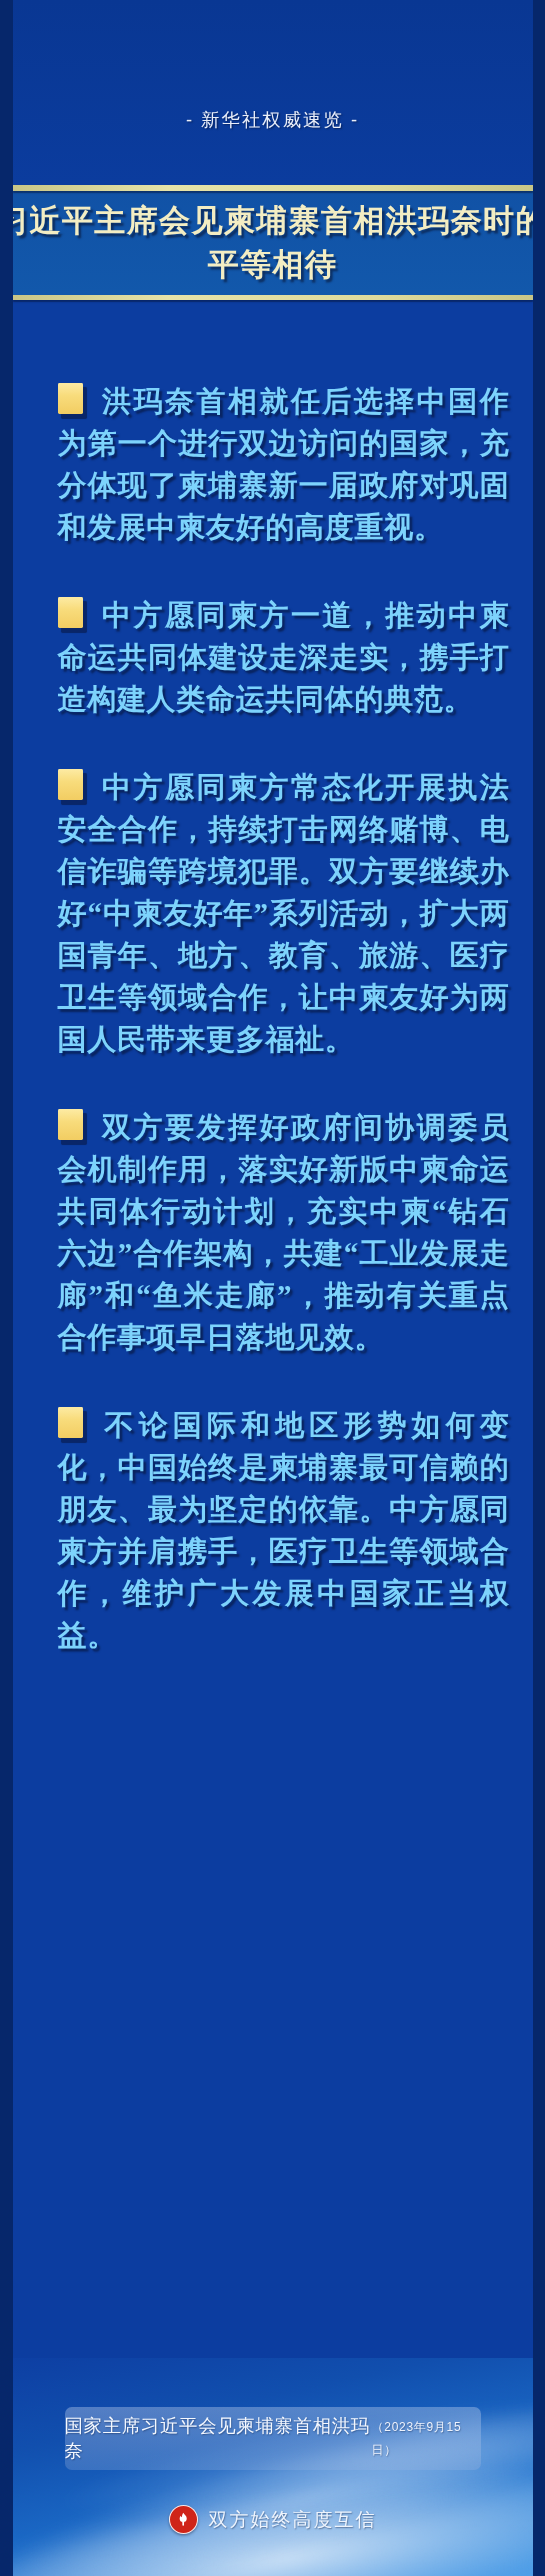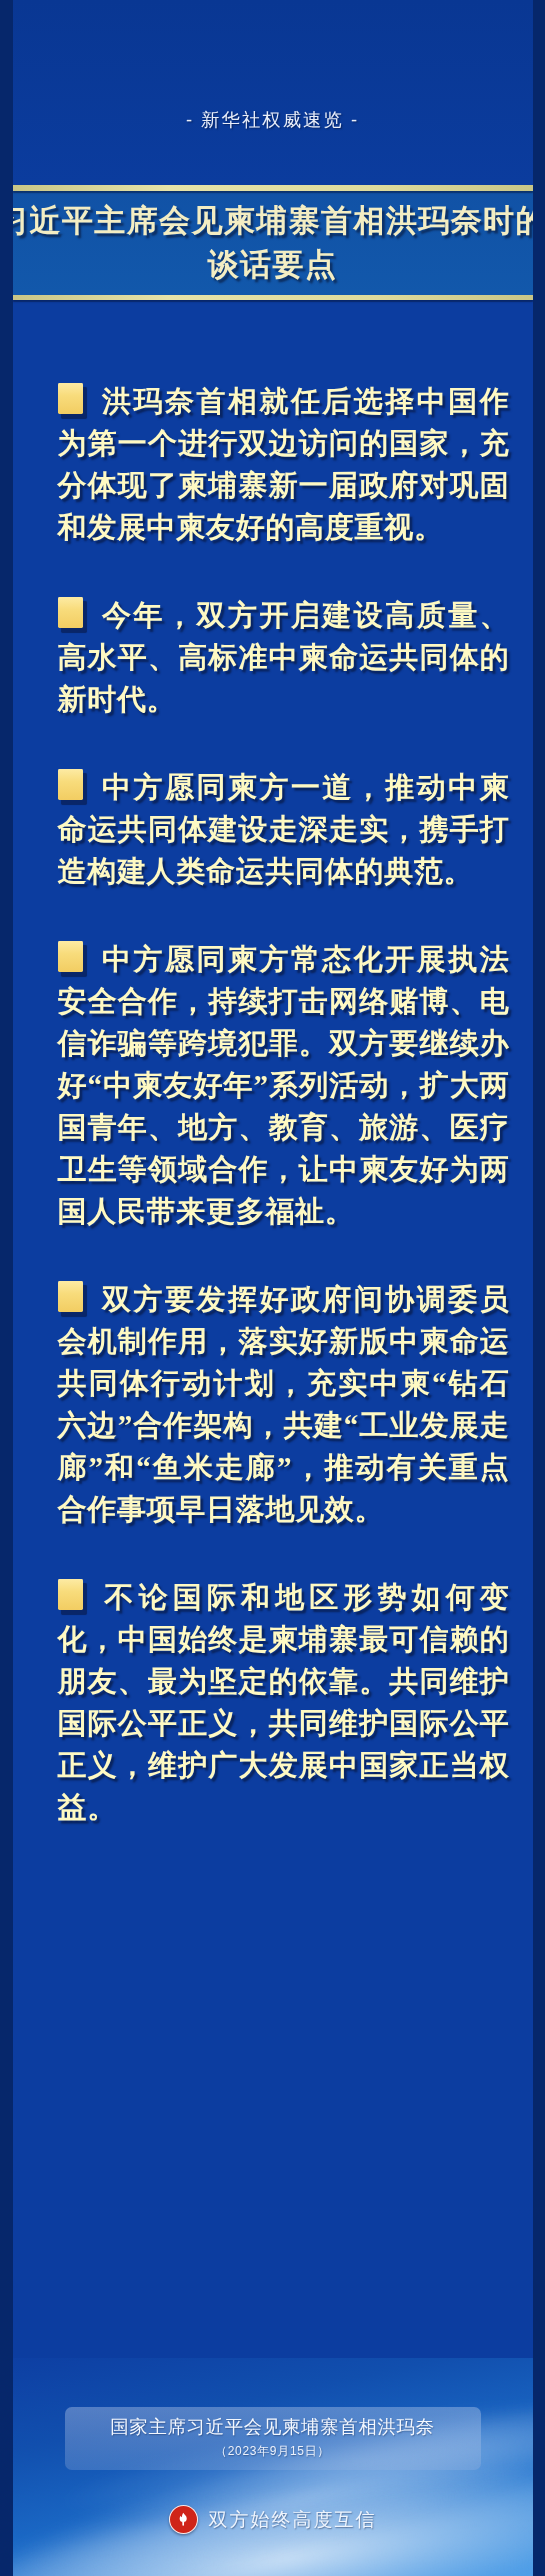--- a/index.html
+++ b/index.html
@@ -18,21 +18,21 @@
         box-shadow:0 2px 1.4px rgba(4,12,40,.45);position:relative;z-index:2;}
 
   
   .title-band{height:104px;background:linear-gradient(180deg,#1152a6 0%,#1258ab 100%);
         display:flex;flex-direction:column;align-items:center;justify-content:center;}
   .title-line{font-size:31px;font-weight:bold;color:#f3edc3;letter-spacing:1.4px;line-height:44px;
         text-shadow:2.7px 2.7px 2px rgba(8,14,40,.55);white-space:nowrap;}
 
   
   .content{flex:1;background:#0c3da0;padding:80px 23px 0 45px;box-sizing:border-box;overflow:hidden;}
-  .para{font-size:29px;font-weight:bold;line-height:42px;letter-spacing:0.7px;color:#fef9c3;
+  .para{font-size:29px;font-weight:bold;line-height:42px;letter-spacing:0.7px;color:#7dd3fc;
         text-align:justify;text-justify:inter-ideograph;margin:0 0 46px 0;
         text-shadow:2.7px 3.4px 2px rgba(6,12,38,.55);}
   .bullet{display:inline-block;width:25px;height:31px;margin-right:17.7px;vertical-align:-2.7px;
         background:linear-gradient(180deg,#fdeba4 0%,#f8dc7c 40%,#f2cd62 100%);
         border-radius:1.4px;box-shadow:3.4px 4.1px 0.7px rgba(6,12,38,.45);}
 
   
   .bottom{height:218px;position:relative;overflow:hidden;flex:0 0 auto;
         background:linear-gradient(168deg,#0d3fa3 0%,#10averageb 0%,#114fae 28%,#1a67c4 55%,#2e84da 80%,#4f9fe8 100%);}
   .bottom{background:linear-gradient(168deg,#0d3fa3 0%,#114fae 28%,#1a67c4 55%,#2e84da 80%,#4f9fe8 100%);}
@@ -42,21 +42,21 @@
         transform:rotate(-10deg);filter:blur(5.5px);}
   .wave2{width:750px;height:102px;left:-82px;bottom:27px;
         background:radial-gradient(ellipse at center,rgba(225,240,255,.45) 0%,rgba(255,255,255,0) 65%);
         transform:rotate(-14deg);filter:blur(4.8px);}
   .wave3{width:613px;height:82px;right:-136px;bottom:75px;
         background:radial-gradient(ellipse at center,rgba(210,232,255,.30) 0%,rgba(255,255,255,0) 70%);
         transform:rotate(-8deg);filter:blur(4.1px);}
 
   .caption-pill{position:relative;z-index:3;width:416px;margin:49px auto 0 auto;height:63px;
         border-radius:6.8px;background:linear-gradient(180deg,rgba(205,218,242,.36) 0%,rgba(165,185,222,.26) 100%);
-        display:flex;flex-direction:column;align-items:center;justify-content:center;}
+        display:flex;flex-direction:row;align-items:center;justify-content:center;}
   .caption-l1{font-family:"Liberation Sans","DejaVu Sans",sans-serif;font-size:18.4px;color:#f4f8ff;
         letter-spacing:0.7px;line-height:24.5px;text-shadow:0.7px 1.4px 1.4px rgba(10,25,60,.4);}
   .caption-l2{font-family:"Liberation Sans","DejaVu Sans",sans-serif;font-size:12px;color:#eef3fd;
         letter-spacing:0.7px;line-height:22.5px;text-shadow:0.7px 1.4px 1.4px rgba(10,25,60,.4);}
 
   .producer-row{position:relative;z-index:3;margin-top:35px;display:flex;align-items:center;justify-content:center;gap:11px;}
   .logo-circle{width:27px;height:27px;border-radius:50%;background:#cf2418;border:1.4px solid rgba(255,255,255,.9);
         display:flex;align-items:center;justify-content:center;box-shadow:0 1.4px 2.7px rgba(10,20,50,.4);}
   .logo-circle svg{width:16.4px;height:16.4px;display:block;}
   .producer{font-family:"Liberation Sans","DejaVu Sans",sans-serif;font-size:19px;color:#eef4fd;
@@ -68,32 +68,31 @@
 <div class="page">
 
   <div class="top-header">
     <div class="kicker">- 新华社权威速览 -</div>
   </div>
 
   <div class="divider"></div>
 
   <div class="title-band">
     <div class="title-line">习近平主席会见柬埔寨首相洪玛奈时的</div>
-    <div class="title-line">谈话要点</div>
+    <div class="title-line">平等相待</div>
   </div>
 
   <div class="divider"></div>
 
   <div class="content">
     <div class="para"><span class="bullet"></span><span>洪玛奈首相就任后选择中国作为第一个进行双边访问的国家，充分体现了柬埔寨新一届政府对巩固和发展中柬友好的高度重视。</span></div>
-    <div class="para"><span class="bullet"></span><span>今年，双方开启建设高质量、高水平、高标准中柬命运共同体的新时代。</span></div>
     <div class="para"><span class="bullet"></span><span>中方愿同柬方一道，推动中柬命运共同体建设走深走实，携手打造构建人类命运共同体的典范。</span></div>
     <div class="para"><span class="bullet"></span><span>中方愿同柬方常态化开展执法安全合作，持续打击网络赌博、电信诈骗等跨境犯罪。双方要继续办好“中柬友好年”系列活动，扩大两国青年、地方、教育、旅游、医疗卫生等领域合作，让中柬友好为两国人民带来更多福祉。</span></div>
     <div class="para"><span class="bullet"></span><span>双方要发挥好政府间协调委员会机制作用，落实好新版中柬命运共同体行动计划，充实中柬“钻石六边”合作架构，共建“工业发展走廊”和“鱼米走廊”，推动有关重点合作事项早日落地见效。</span></div>
-    <div class="para"><span class="bullet"></span><span>不论国际和地区形势如何变化，中国始终是柬埔寨最可信赖的朋友、最为坚定的依靠。共同维护国际公平正义，共同维护国际公平正义，维护广大发展中国家正当权益。</span></div>
+    <div class="para"><span class="bullet"></span><span>不论国际和地区形势如何变化，中国始终是柬埔寨最可信赖的朋友、最为坚定的依靠。中方愿同柬方并肩携手，医疗卫生等领域合作，维护广大发展中国家正当权益。</span></div>
   </div>
 
   <div class="bottom">
     <div class="wave wave1"></div>
     <div class="wave wave2"></div>
     <div class="wave wave3"></div>
 
     <div class="caption-pill">
       <div class="caption-l1">国家主席习近平会见柬埔寨首相洪玛奈</div>
       <div class="caption-l2">（2023年9月15日）</div>

